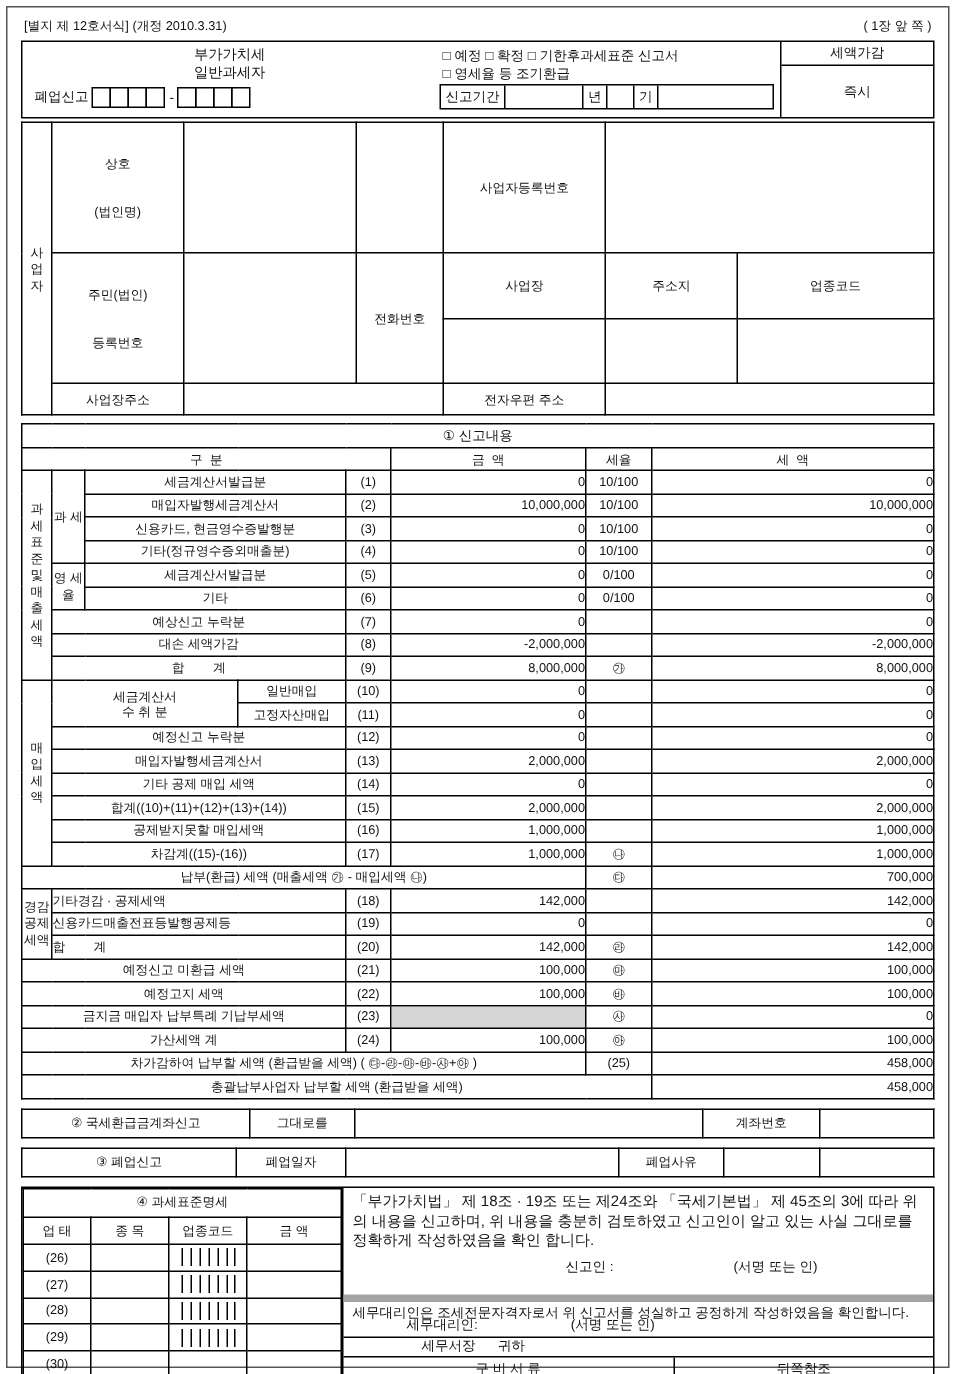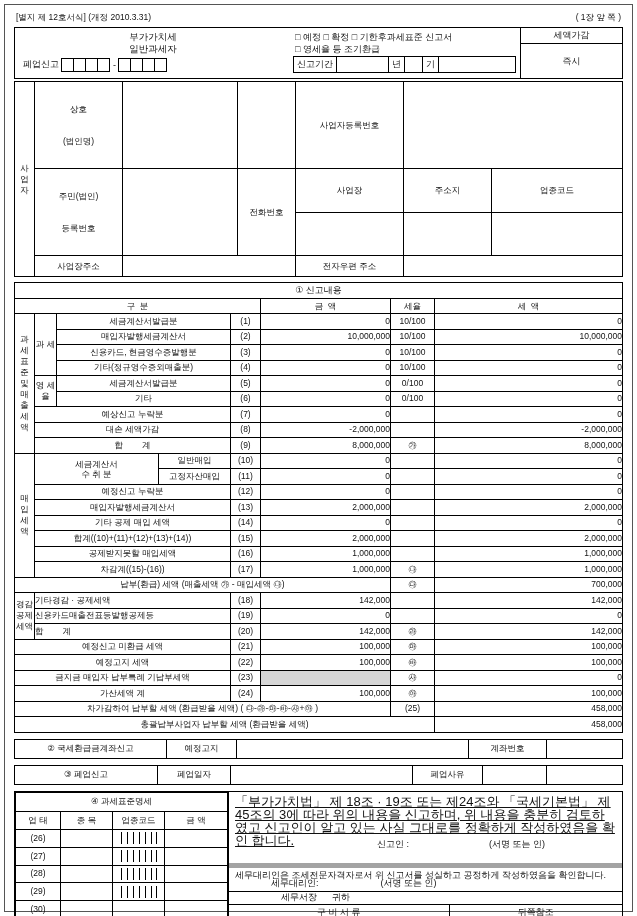--- a/index.html
+++ b/index.html
@@ -52,21 +52,21 @@
   .sec td{height:19px;text-align:center;white-space:pre;}
   
   .detailblock{display:flex;margin-top:6px;}
   .dtable{width:213px;flex:none;}
   .dtable td{height:16px;text-align:center;padding:0;}
   .dtable .t4 td{height:17px;}
   .ticks{display:flex;justify-content:center;height:12px;}
   .ticks i{width:6px;border-left:1px solid #000;}
   .ticks i:last-child{border-right:1px solid #000;}
   .dright{flex:1;border-left:1px solid #000;display:flex;flex-direction:column;}
-  .decl{height:46px;padding:3px 6px 0 6px;line-height:13px;font-size:13px;text-decoration:underline;}
+  .decl{height:46px;padding:3px 6px 0 6px;line-height:13px;font-size:10px;}
   .srow{height:13px;display:flex;align-items:center;}
   .srow .sp1{margin-left:148px;}
   .srow .sp2{margin-left:80px;}
   .agentline{height:14px;border-top:5px solid #a3a3a3;padding:1px 6px 0 6px;line-height:12px;margin-top:12px;}
   .srow2{height:14px;display:flex;align-items:center;}
   .srow2 .sp1{margin-left:42px;}
   .srow2 .sp2{margin-left:62px;}
   .recip{height:13px;border-top:1px solid #000;padding-left:52px;display:flex;align-items:center;white-space:pre;}
   .docs{height:16px;border-top:1px solid #000;display:flex;}
   .docs .d1{flex:56;display:flex;align-items:center;justify-content:center;white-space:pre;}
@@ -386,21 +386,21 @@
     <colgroup>
         <col style="width:152px">
         <col style="width:70px">
         <col style="width:232px">
         <col style="width:78px">
         <col>
       </colgroup>
     <tbody>
         <tr>
       <td>② 국세환급금계좌신고</td>
-      <td>예정고지</td>
+      <td>그대로를</td>
       <td></td>
       <td>계좌번호</td>
       <td></td>
     </tr>
   </tbody>
     </table>
 
   <table class="bx sec">
     <colgroup>
         <col style="width:143px">

